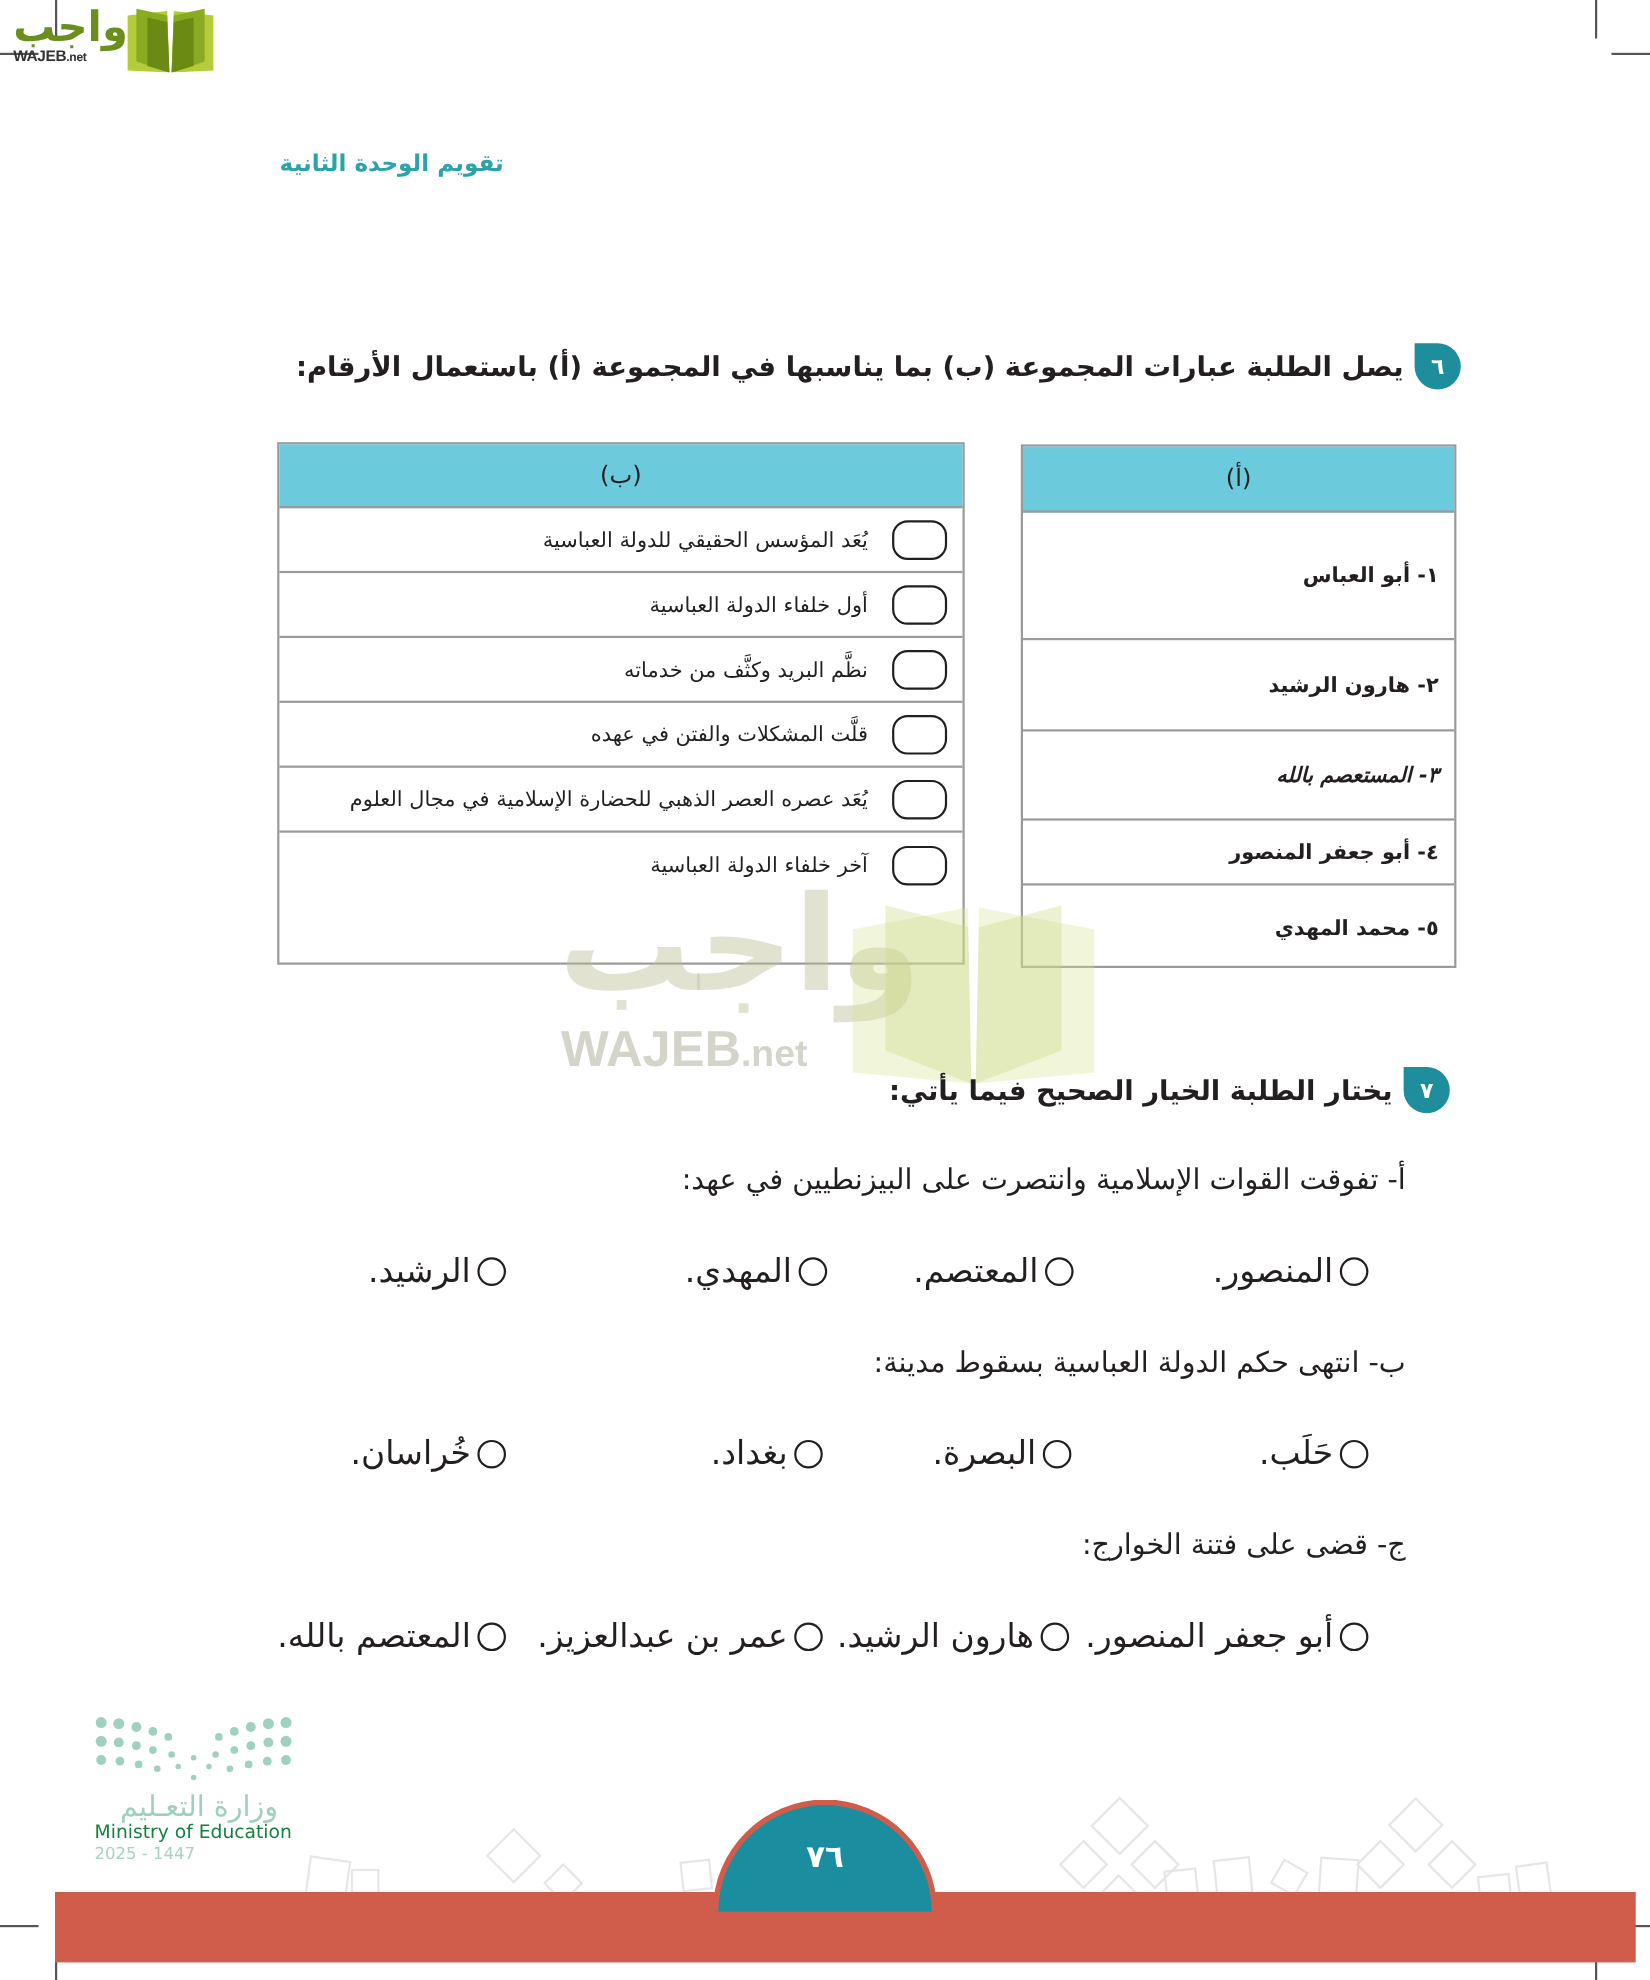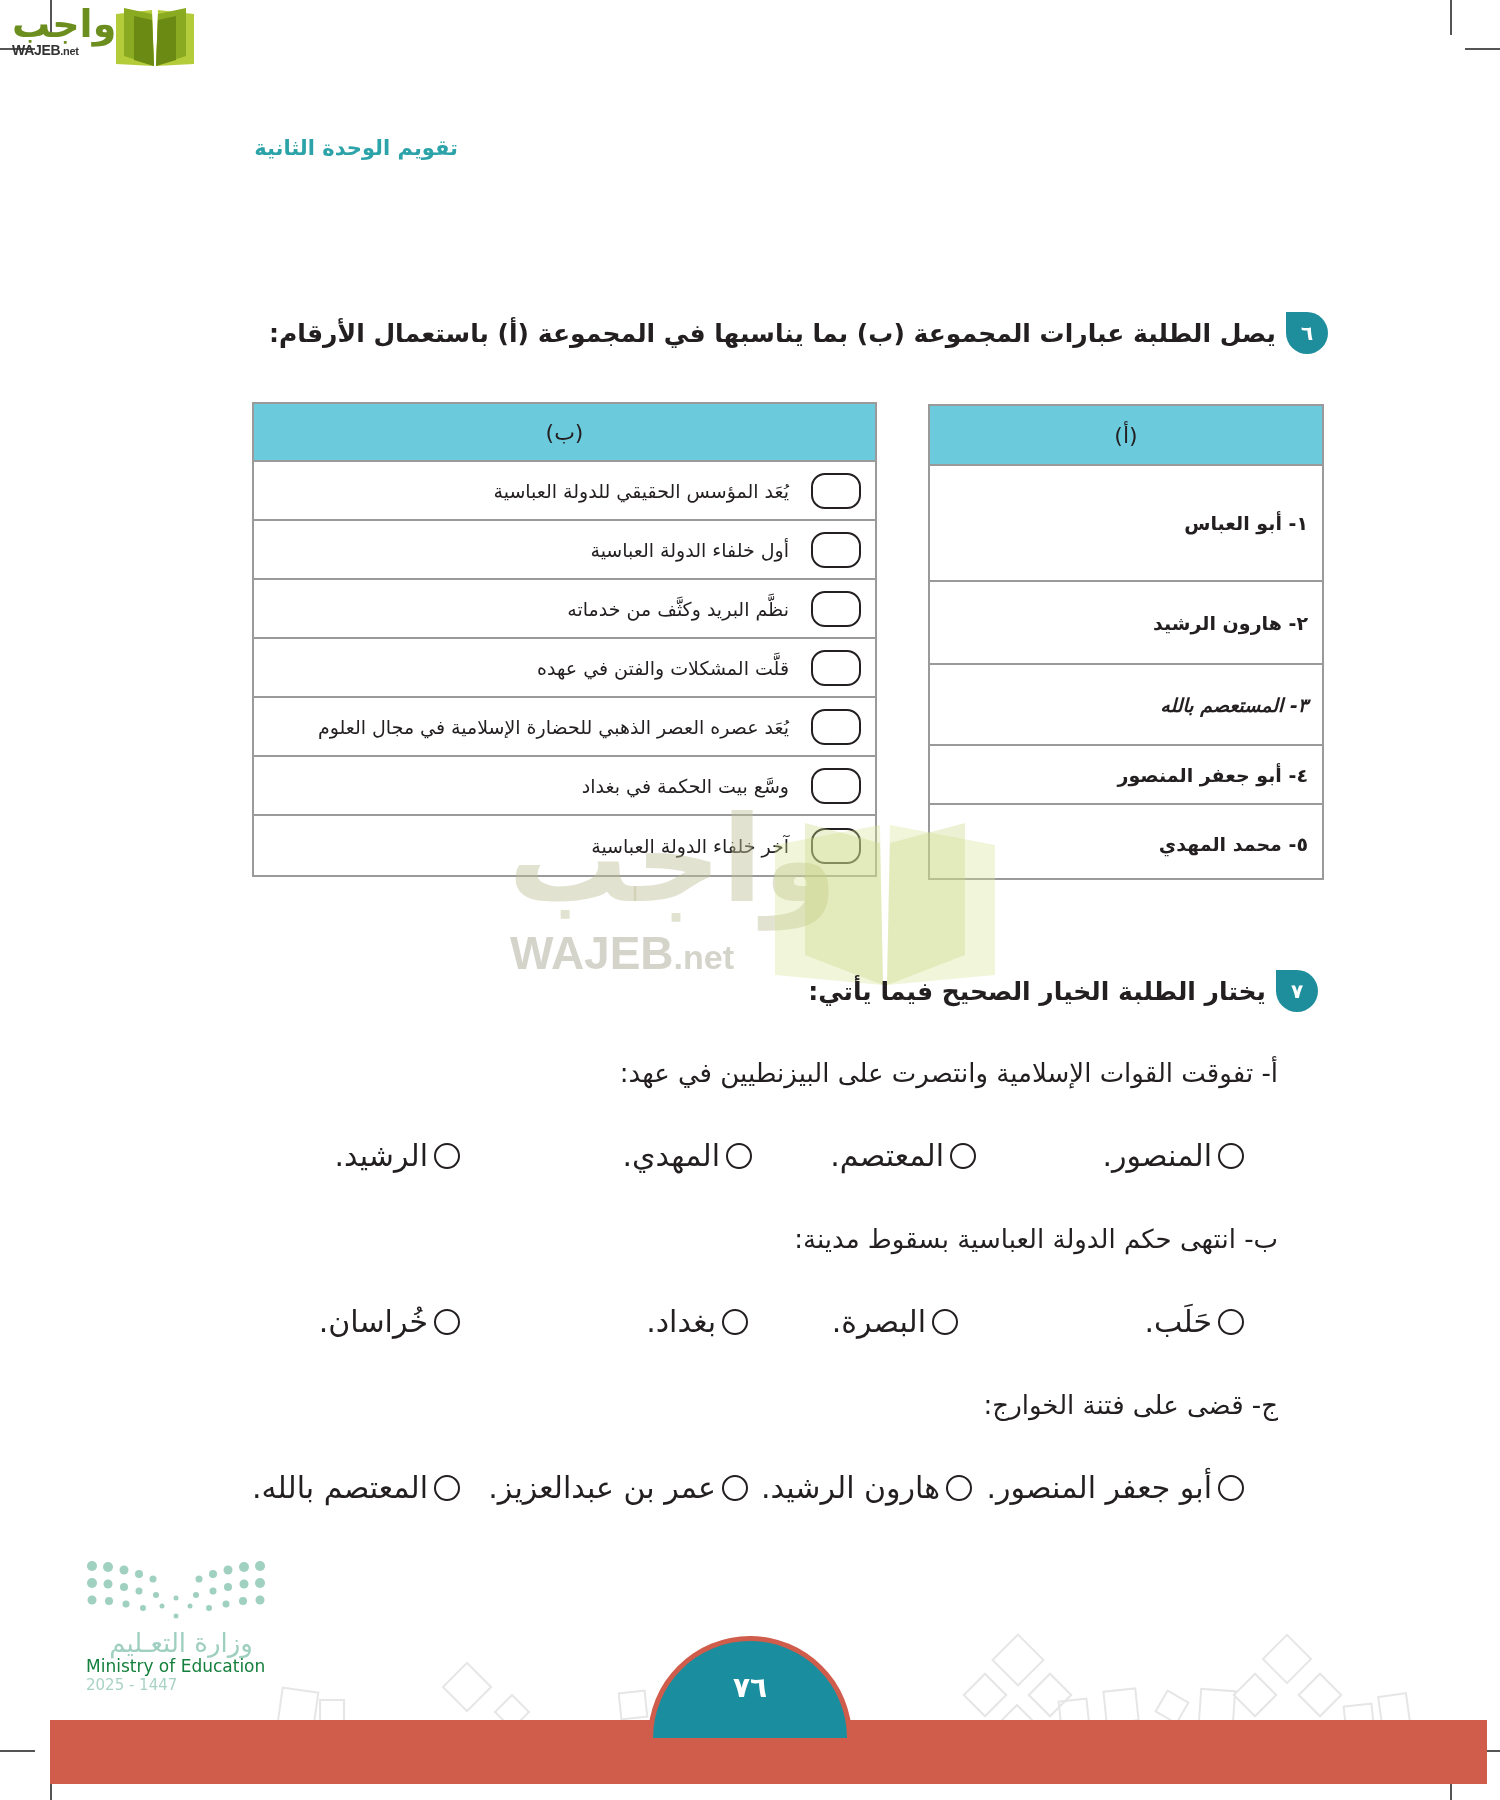--- a/index.html
+++ b/index.html
@@ -117,24 +117,20 @@
   <div class="row">
     <div class="answer-box"></div>
     <span>قلَّت المشكلات والفتن في عهده</span>
   </div>
   <div class="row">
     <div class="answer-box"></div>
     <span>يُعَد عصره العصر الذهبي للحضارة الإسلامية في مجال العلوم</span>
   </div>
   <div class="row">
     <div class="answer-box"></div>
-    <span>وسَّع بيت الحكمة في بغداد</span>
-  </div>
-  <div class="row">
-    <div class="answer-box"></div>
     <span>آخر خلفاء الدولة العباسية</span>
   </div>
 </div>
 
 <div class="table table-a">
   <div class="thead">(أ)</div>
   <div class="row r1">
       <span>١- أبو العباس</span>
     </div>
   <div class="row r2">
@@ -181,21 +177,21 @@
 <div class="mcq-opt" style="right:1040px; top:1138px;">
     <span class="radio"></span>
     <span>الرشيد.</span>
   </div>
 
 <div class="mcq-q" style="right:222px; top:1224px;">ب- انتهى حكم الدولة العباسية بسقوط مدينة:</div>
 <div class="mcq-opt" style="right:256px; top:1304px;">
     <span class="radio"></span>
     <span>حَلَب.</span>
   </div>
-<div class="mcq-opt" style="right:542px; top:1304px;text-align:center;">
+<div class="mcq-opt" style="right:526px; top:1304px;text-align:center;">
     <span class="radio"></span>
     <span>البصرة.</span>
   </div>
 <div class="mcq-opt" style="right:752px; top:1304px;">
     <span class="radio"></span>
     <span>بغداد.</span>
   </div>
 <div class="mcq-opt" style="right:1040px; top:1304px;">
     <span class="radio"></span>
     <span>خُراسان.</span>

